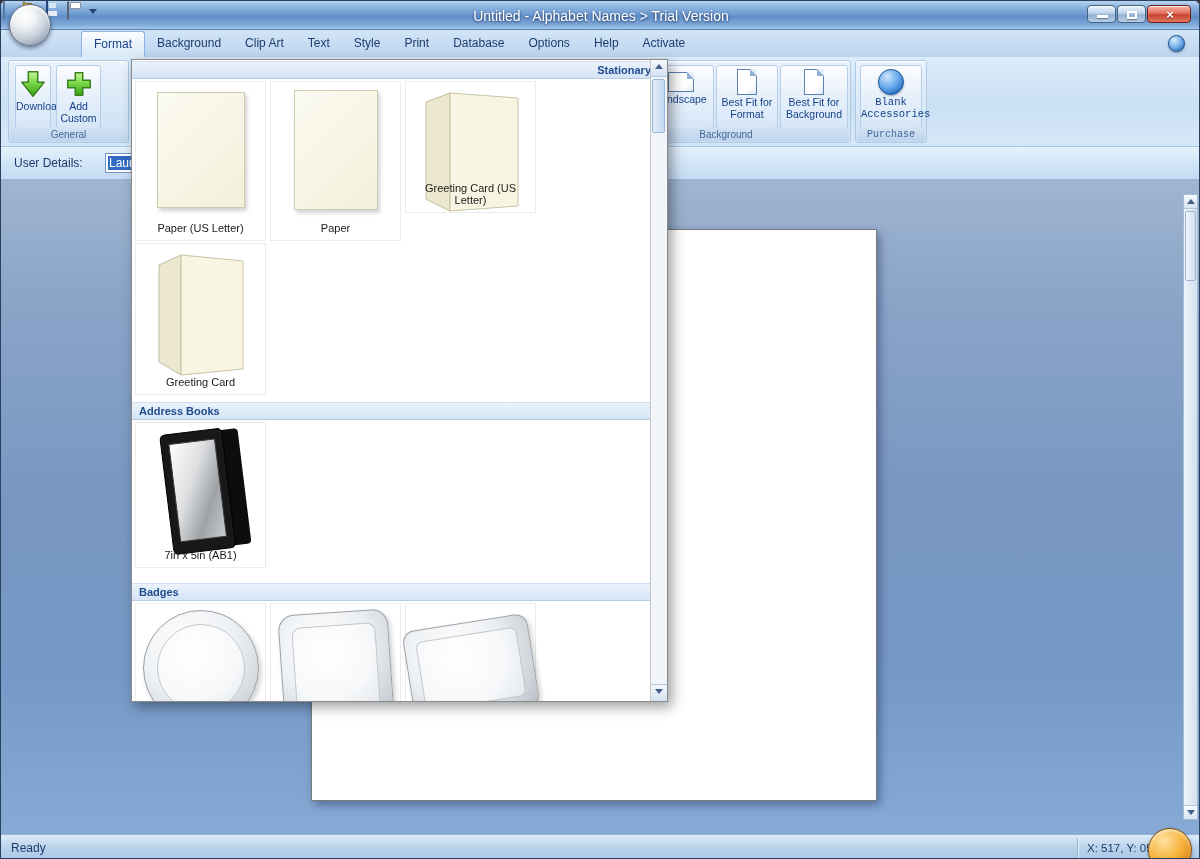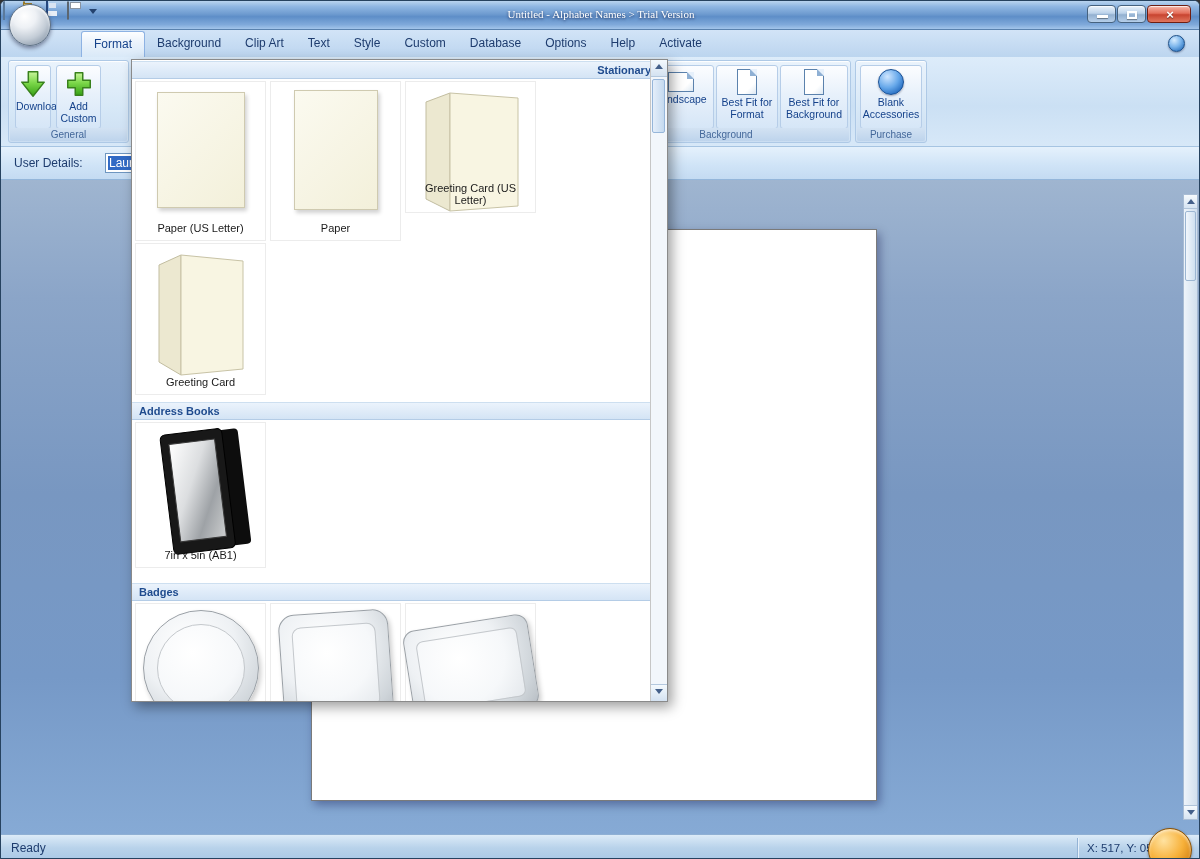--- a/index.html
+++ b/index.html
@@ -21,22 +21,22 @@
   .ic-folder { width:15px; height:11px; background:linear-gradient(#fbe49a,#e4bc52); border:1px solid #9a7a28; margin-top:3px; border-radius:1px; }
   .ic-folder::before { content:''; position:absolute; top:1px; left:0; width:7px; height:3px;
     background:#e8c45e; border:1px solid #9a7a28; border-bottom:none; border-radius:1px 1px 0 0; }
   .ic-floppy { width:13px; height:13px; background:linear-gradient(#6f9ad0,#3a64a8); border:1px solid #25477e; margin:1px; }
   .ic-floppy::before { content:''; position:absolute; top:1px; left:4px; width:7px; height:5px; background:#d9e4f2; }
   .ic-floppy::after { content:''; position:absolute; bottom:1px; left:3px; width:9px; height:5px; background:#e8eef6; }
   .ic-printer { width:15px; height:9px; background:linear-gradient(#d8dde4,#9aa4b0); border:1px solid #5c6670; margin-top:4px; border-radius:2px; }
   .ic-printer::before { content:''; position:absolute; top:0; left:3px; width:9px; height:5px; background:#fff; border:1px solid #8a94a0; }
   .qat-chevron { width:0; height:0; border-left:4px solid transparent; border-right:4px solid transparent;
     border-top:5px solid #24426e; margin-top:5px; }
-  .title-text { left:0; top:7px; width:1200px; text-align:center; font-size:11px; color:#ffffff;
-    text-shadow:0 1px 3px rgba(0,10,50,.75);font-family:Liberation Serif, serif; }
+  .title-text { left:0; top:7px; width:1200px; text-align:center; font-size:14px; color:#ffffff;
+    text-shadow:0 1px 3px rgba(0,10,50,.75); }
   .win-btns { right:10px; top:4px; display:flex; gap:1px; }
   .wbtn { height:18px; border:1px solid #46627e; border-radius:4px; position:relative;
     background:linear-gradient(#eaf3fc,#bcd2ea 45%,#93b0d0 55%,#b6cfea); box-shadow:inset 0 1px 1px rgba(255,255,255,.8); }
   .wbtn.min, .wbtn.max { width:29px; }
   .wbtn.close { width:44px; border-color:#6e1e12;
     background:linear-gradient(#f6b4a6,#e4705c 45%,#c84430 55%,#e0765e); }
   .glyph-min { position:absolute; left:9px; bottom:4px; width:11px; height:3px; background:#fff; box-shadow:0 1px 1px rgba(0,0,0,.4); }
   .glyph-max { position:absolute; left:9px; top:5px; width:10px; height:8px; border:2px solid #fff; box-shadow:0 1px 1px rgba(0,0,0,.35); }
   .glyph-close { position:absolute; left:0; top:1px; width:44px; text-align:center; color:#fff; font-size:13px; font-weight:bold; text-shadow:0 1px 1px rgba(0,0,0,.5); }
 
@@ -164,21 +164,21 @@
     </div>
   </div>
 
   <div class="abs tabrow">
     <div class="tabs">
       <span class="tab active">Format</span>
       <span class="tab">Background</span>
       <span class="tab">Clip Art</span>
       <span class="tab">Text</span>
       <span class="tab">Style</span>
-      <span class="tab">Custom</span>
+      <span class="tab">Print</span>
       <span class="tab">Database</span>
       <span class="tab">Options</span>
       <span class="tab">Help</span>
       <span class="tab">Activate</span>
     </div>
     <div class="abs help-orb"></div>
   </div>
 
   <div class="abs ribbon">
 
@@ -221,21 +221,21 @@
         <span class="bicon icon-page"></span>
         <span>Best Fit for Format</span>
       </div>
       <div class="big-btn" style="left:178px;width:68px;">
         <span class="bicon icon-page"></span>
         <span>Best Fit for Background</span>
       </div>
       <div class="grp-label">Background</div>
     </div>
 
-    <div class="grp" style="left:854px;width:72px;">
+    <div class="grp" style="left:854px;width:72px;font-family:Liberation Mono, monospace;">
       <div class="big-btn" style="left:4px;width:62px;">
         <span class="bicon orb-blue"></span>
         <span>Blank Accessories</span>
       </div>
       <div class="grp-label">Purchase</div>
     </div>
   </div>
 
   <div class="abs userrow">
     <span class="user-label">User Details:</span>

